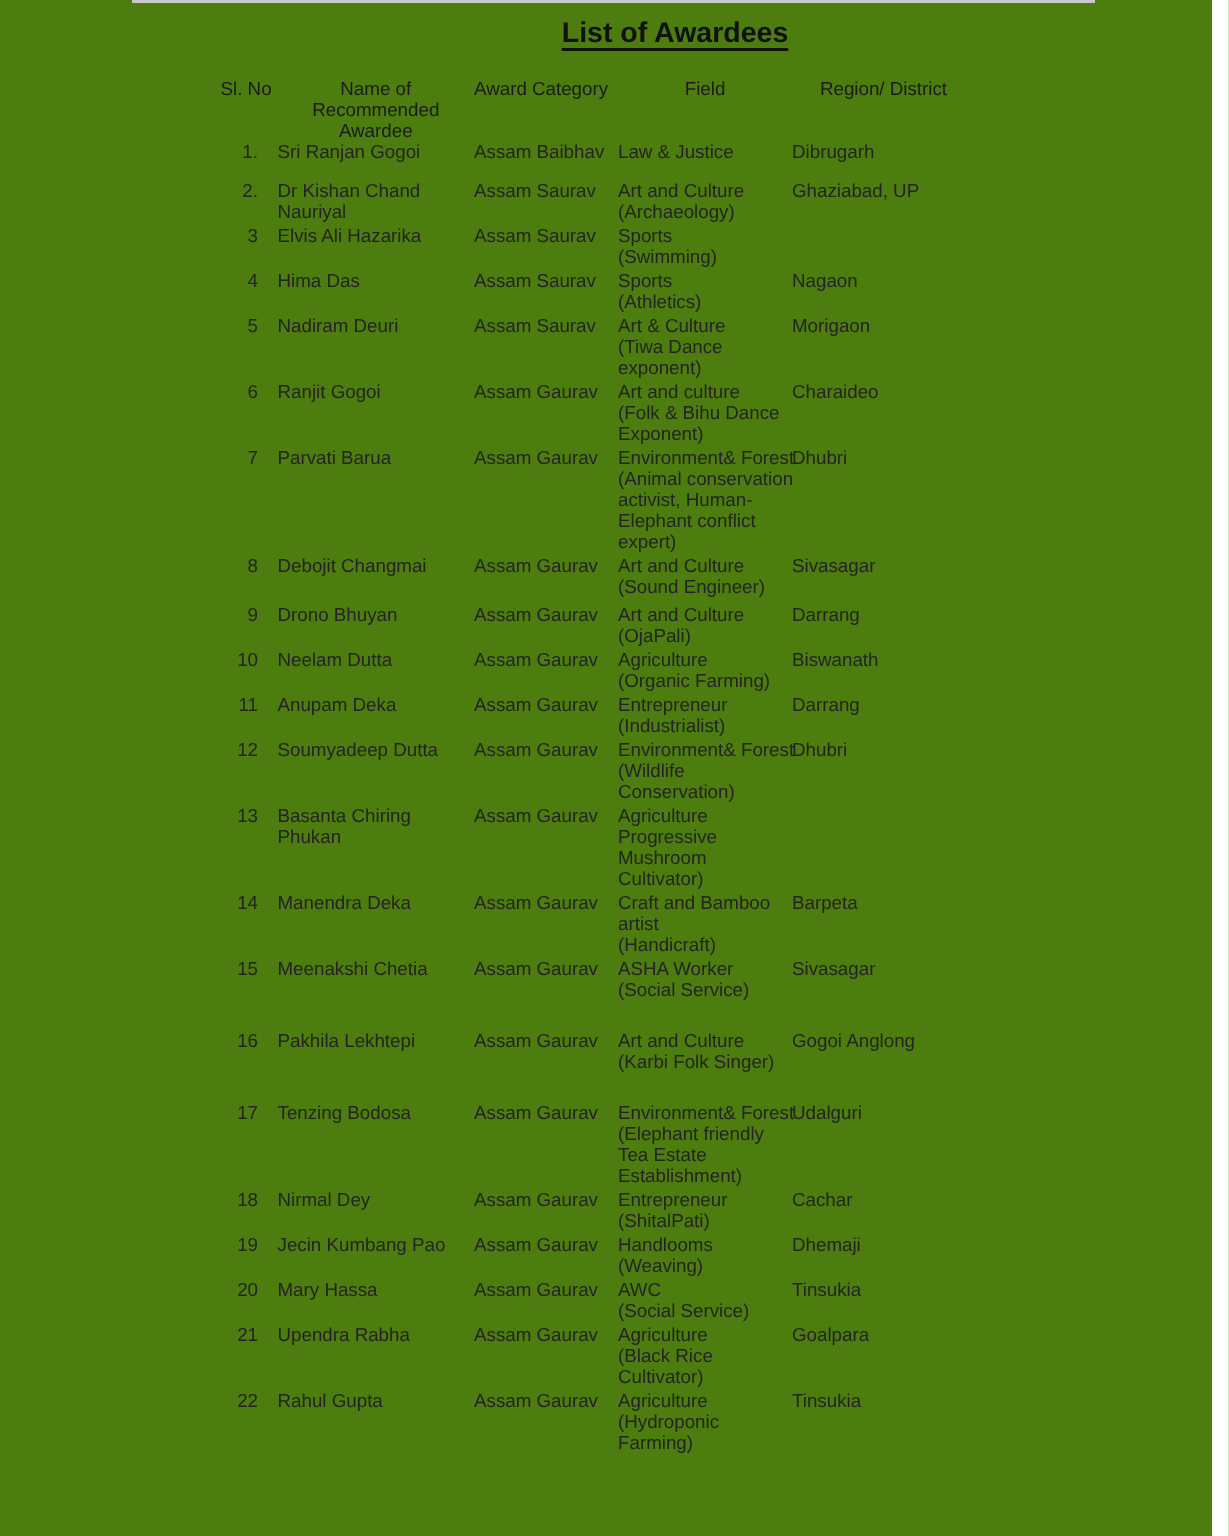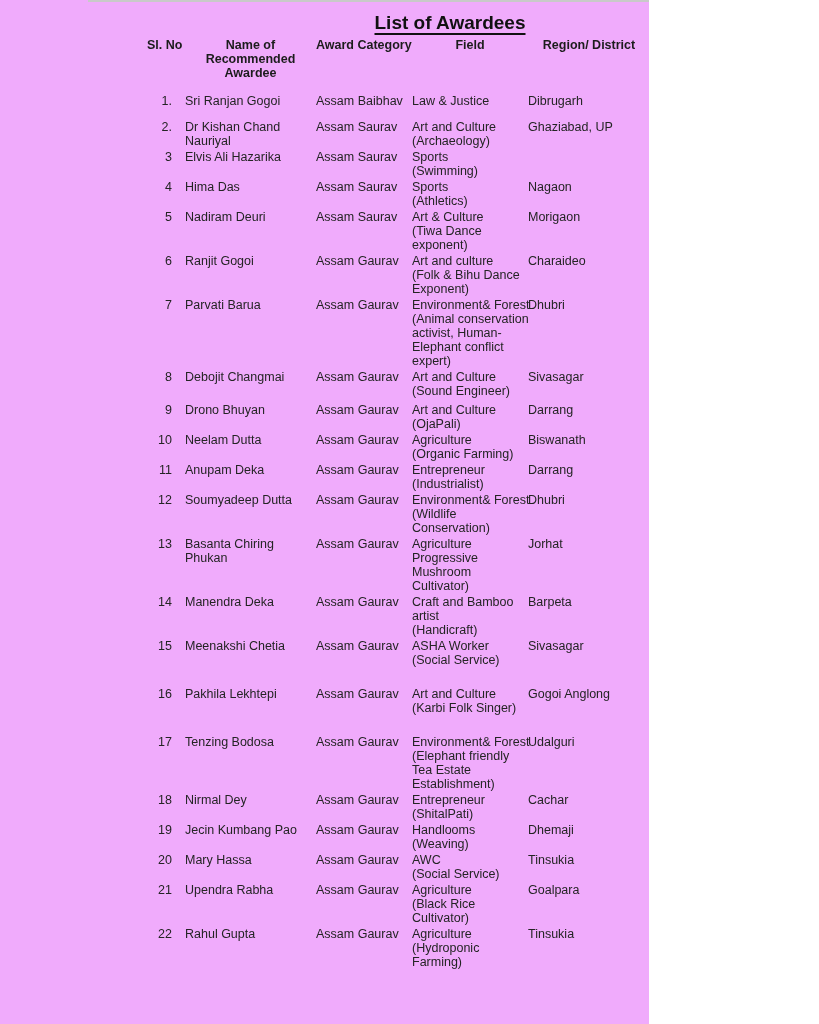--- a/index.html
+++ b/index.html
@@ -1,19 +1,19 @@
 <!DOCTYPE html>
 <html><head>
 <meta charset="utf-8">
 <style>
   html,body{margin:0;padding:0;background:#ffffff;}
   .page{
     position:relative;
-    width:649px;height:1024px;
-    background:#f0abfc;
+    width:808px;height:1024px;
+    background:#4d7c0f;
     font-family:"Liberation Sans",sans-serif;
     color:#242424;
     overflow:hidden;
   }
   .top-line{
     position:absolute;top:0;left:88px;width:642px;height:2px;
     background:#c9c9c9;
   }
   .title{
     position:absolute;top:12px;left:450px;transform:translateX(-50%);
@@ -21,22 +21,22 @@
     white-space:nowrap;
     text-decoration:underline;
     text-decoration-thickness:2px;
     text-underline-offset:4px;
   }
   .grid-cols{
     display:grid;
     grid-template-columns:38px 131px 96px 116px 120px;
   }
   .thead{
-    position:absolute;top:38px;left:147px;
-    font-size:12.5px;line-height:14px;font-weight:bold;color:#1c1c1c;
+    position:absolute;top:52px;left:147px;
+    font-size:12.5px;line-height:14px;font-weight:normal;color:#1c1c1c;
   }
   .h-name{text-align:center;white-space:pre-line;}
   .h-field{text-align:center;}
   .h-region{padding-left:2px;white-space:nowrap;text-align:center;}
   .rows{
     position:absolute;top:94px;left:147px;
     font-size:12.5px;line-height:14px;
   }
   .row{margin-bottom:2px;}
   .row:nth-child(1){margin-bottom:12px;}
@@ -184,21 +184,20 @@
 
   <div class="row grid-cols">
     <div class="cell no">13</div>
     <div class="cell name">Basanta Chiring
 Phukan</div>
     <div class="cell cat">Assam Gaurav</div>
     <div class="cell field">Agriculture
 Progressive
 Mushroom
 Cultivator)</div>
-    <div class="cell region">Jorhat</div>
   </div>
 
   <div class="row grid-cols">
     <div class="cell no">14</div>
     <div class="cell name">Manendra Deka</div>
     <div class="cell cat">Assam Gaurav</div>
     <div class="cell field">Craft and Bamboo
 artist
 (Handicraft)</div>
     <div class="cell region">Barpeta</div>

